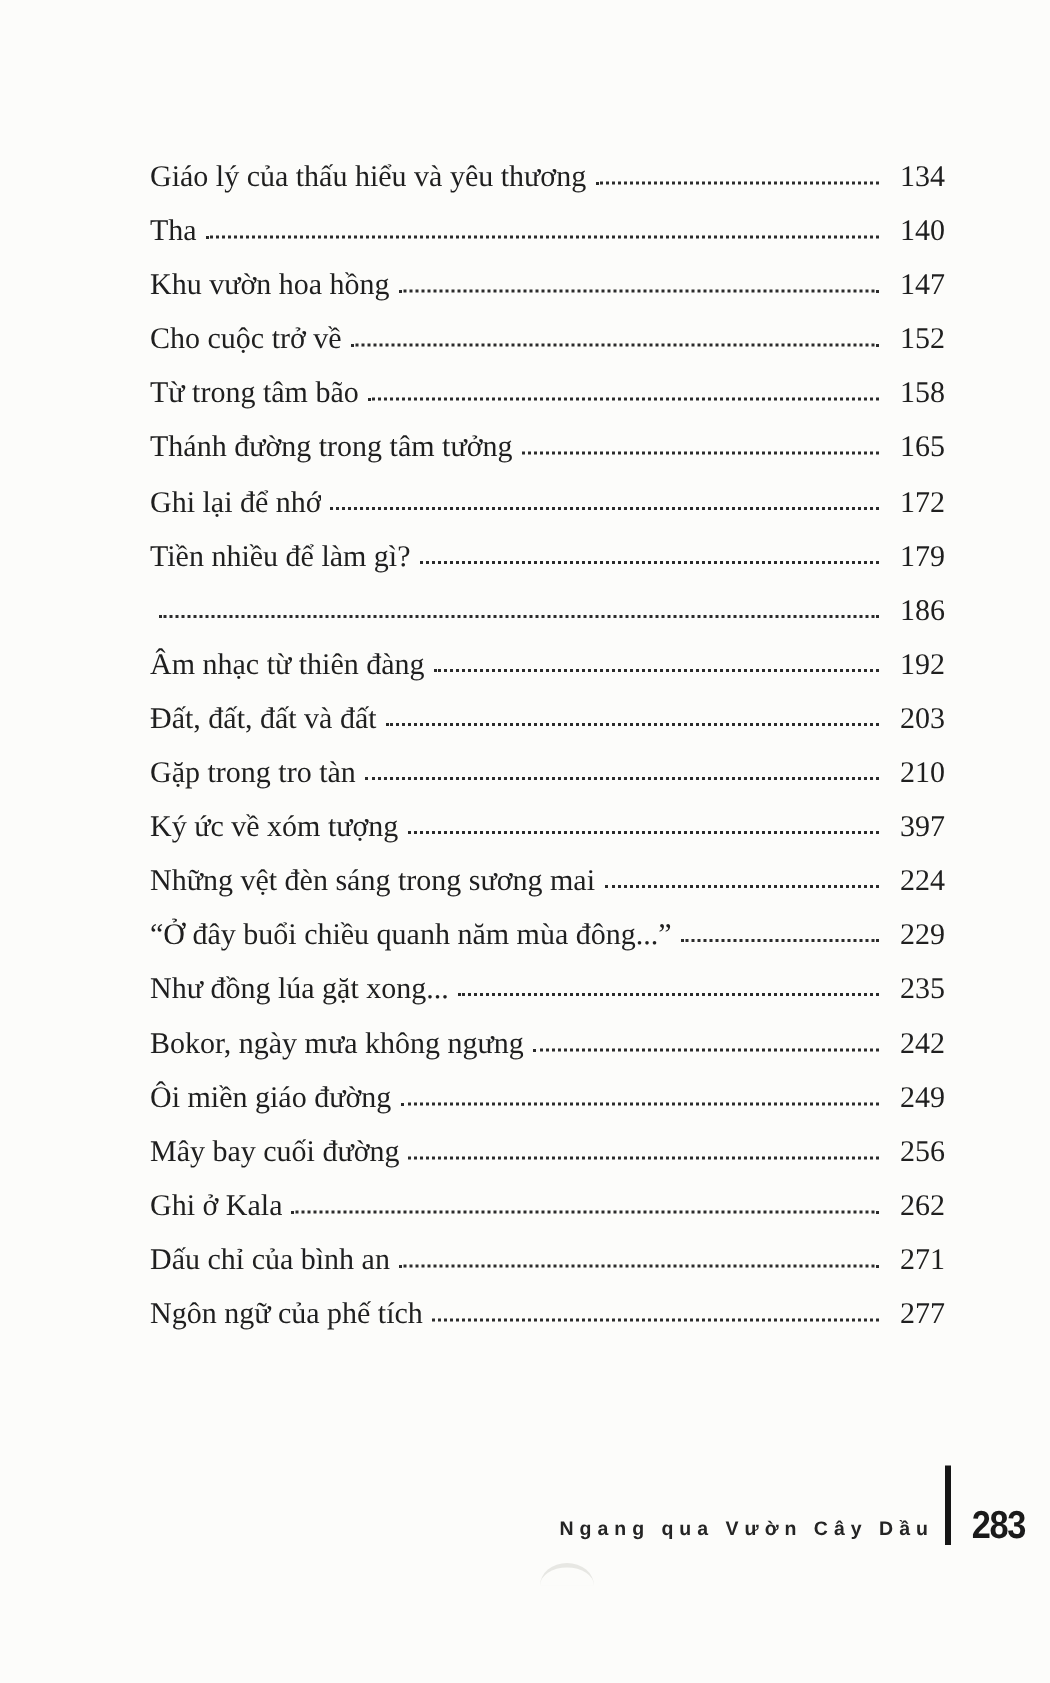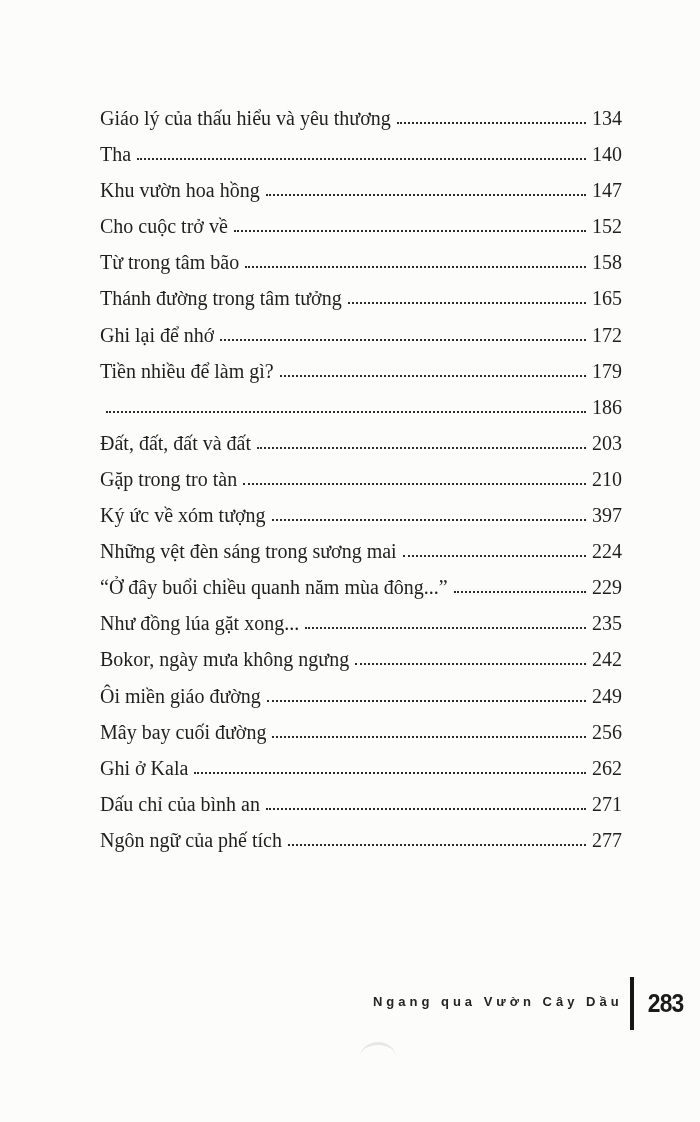--- a/index.html
+++ b/index.html
@@ -27,28 +27,28 @@
   .title { flex: 0 1 auto; white-space: nowrap; overflow: hidden; }
   .leader {
     flex: 1 1 10px;
     min-width: 10px;
     border-bottom: 2.6px dotted #2b2b2b;
     margin: 0 2px 0 6px;
     position: relative;
     top: -1px;
   }
   .row.chapter .leader { border-bottom-color: #1c1c1c; }
-  .pagenum { flex: 0 0 auto; min-width: 46px; text-align: left; padding-left: 4px; }
+  .pagenum { flex: 0 0 auto; min-width: 46px; text-align: center; padding-left: 4px; }
 
   
   .footer {
     position: absolute;
     top: 977px; right: 17px;
     display: flex;
-    align-items: center;
+    align-items: flex-end;
     font-family: "Liberation Sans", sans-serif;
   }
   .running-title {
     font-size: 13px;
     font-weight: bold;
     letter-spacing: 4px;
     color: #242424;
     white-space: nowrap;
     padding-bottom: 4px;
   }
@@ -130,20 +130,25 @@
       <span class="title">Tiền nhiều để làm gì?</span>
       <span class="leader"></span>
       <span class="pagenum">179</span>
     </div>
 
     <div class="row entry">
       <span class="leader"></span>
       <span class="pagenum">186</span>
     </div>
 
+    <div class="row entry">
+      <span class="title">Âm nhạc từ thiên đàng</span>
+      <span class="leader"></span>
+      <span class="pagenum">192</span>
+    </div>
 
 
     <div class="row entry">
       <span class="title">Đất, đất, đất và đất</span>
       <span class="leader"></span>
       <span class="pagenum">203</span>
     </div>
 
     <div class="row entry">
       <span class="title">Gặp trong tro tàn</span>

